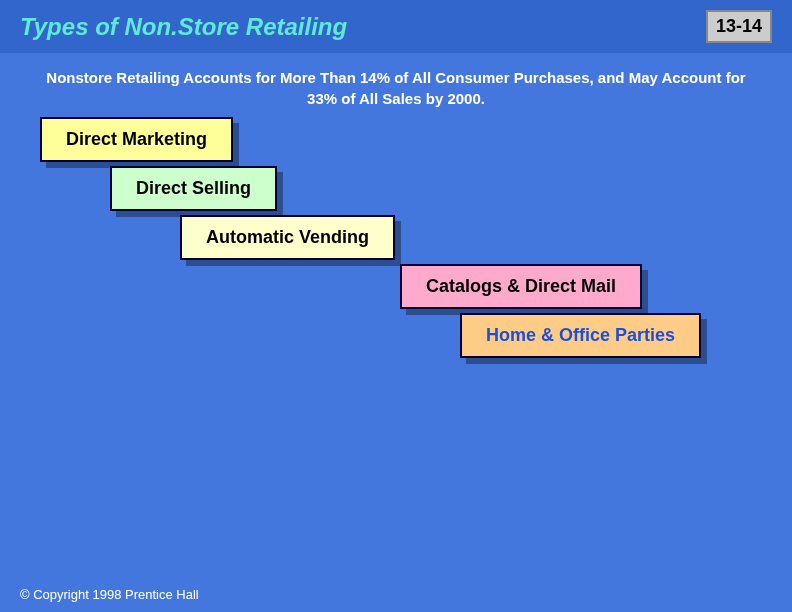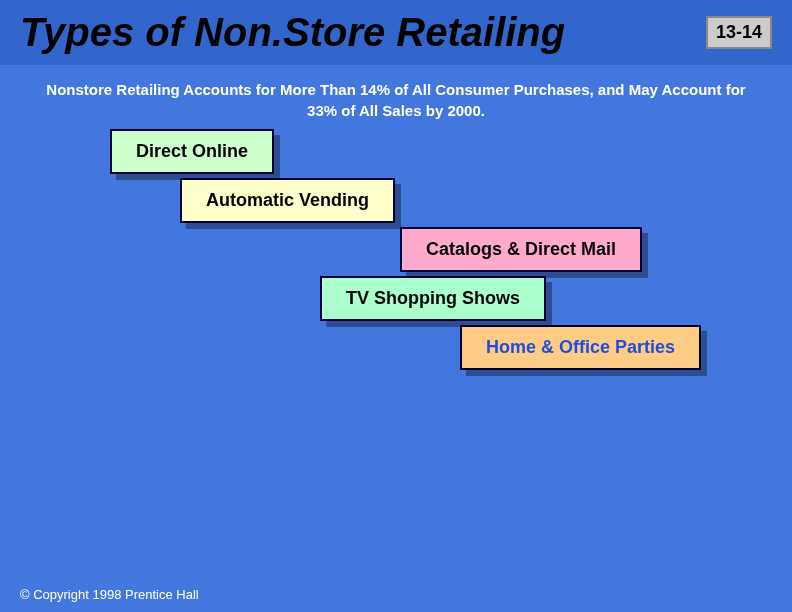--- a/index.html
+++ b/index.html
@@ -16,24 +16,24 @@
     
     .header {
       background-color: #3366cc;
       padding: 10px 20px;
       display: flex;
       justify-content: space-between;
       align-items: center;
     }
 
     .title {
-      font-size: 40px;
+      font-size: 24px;
       font-weight: bold;
       font-style: italic;
-      color: #000000;
+      color: #5eead4;
     }
 
     .slide-number {
       background-color: #cccccc;
       color: #000000;
       font-size: 18px;
       font-weight: bold;
       padding: 4px 8px;
       border: 2px solid #888888;
     }
@@ -118,31 +118,31 @@
 
 <div class="header">
   <span class="title">Types of Non.Store Retailing</span>
   <span class="slide-number">13-14</span>
 </div>
 
 <div class="subtitle">Nonstore Retailing Accounts for More Than 14% of All Consumer Purchases, and May Account for 33% of All Sales by 2000.</div>
 
 <div class="steps" id="steps-container">
 
+<div class="step-row" style="margin-left: 20px;">
+      <div class="step-box-wrapper"><div class="step-box-shadow"></div><div class="step-box box1">Direct Marketing</div></div>
+    </div>
     <div class="step-row" style="margin-left: 90px;">
-      <div class="step-box-wrapper"><div class="step-box-shadow"></div><div class="step-box box2">Direct Online</div></div>
+      <div class="step-box-wrapper"><div class="step-box-shadow"></div><div class="step-box box2">Direct Selling</div></div>
     </div>
     <div class="step-row" style="margin-left: 160px;">
       <div class="step-box-wrapper"><div class="step-box-shadow"></div><div class="step-box box3">Automatic Vending</div></div>
     </div>
     <div class="step-row" style="margin-left: 230px; justify-content: center;">
       <div class="step-box-wrapper"><div class="step-box-shadow"></div><div class="step-box box4">Catalogs &amp; Direct Mail</div></div>
-    </div>
-    <div class="step-row" style="margin-left: 300px;">
-      <div class="step-box-wrapper"><div class="step-box-shadow"></div><div class="step-box box5">TV Shopping Shows</div></div>
     </div>
     <div class="step-row" style="margin-left: 440px;">
       <div class="step-box-wrapper"><div class="step-box-shadow"></div><div class="step-box box7">Home &amp; Office Parties</div></div>
     </div>
   </div>
 
 <div class="footer">
   <span class="copyright">© Copyright 1998 Prentice Hall</span>
 </div>
 

